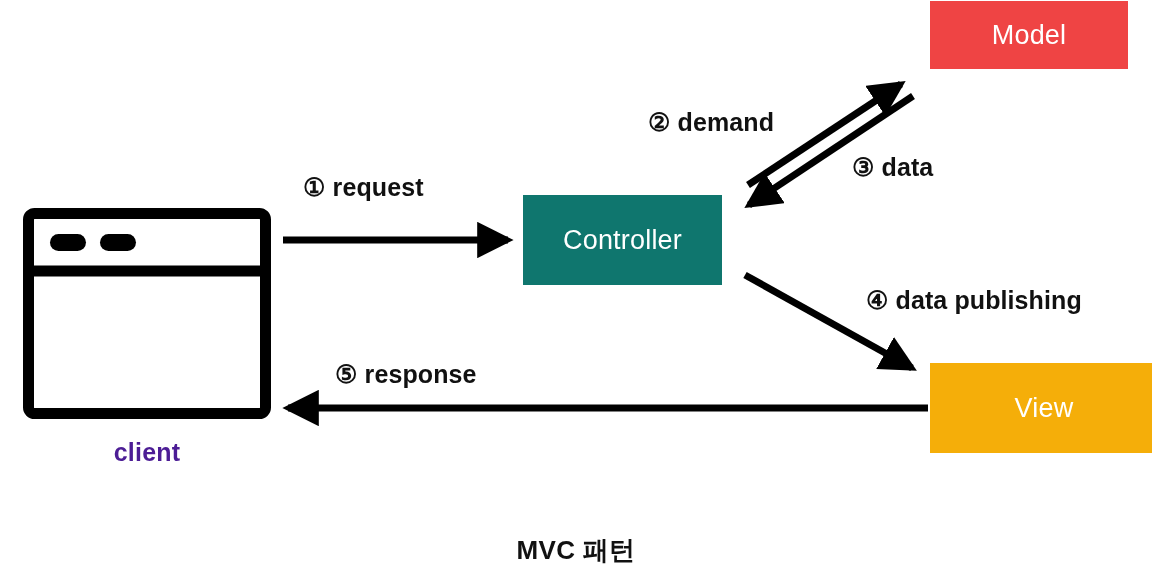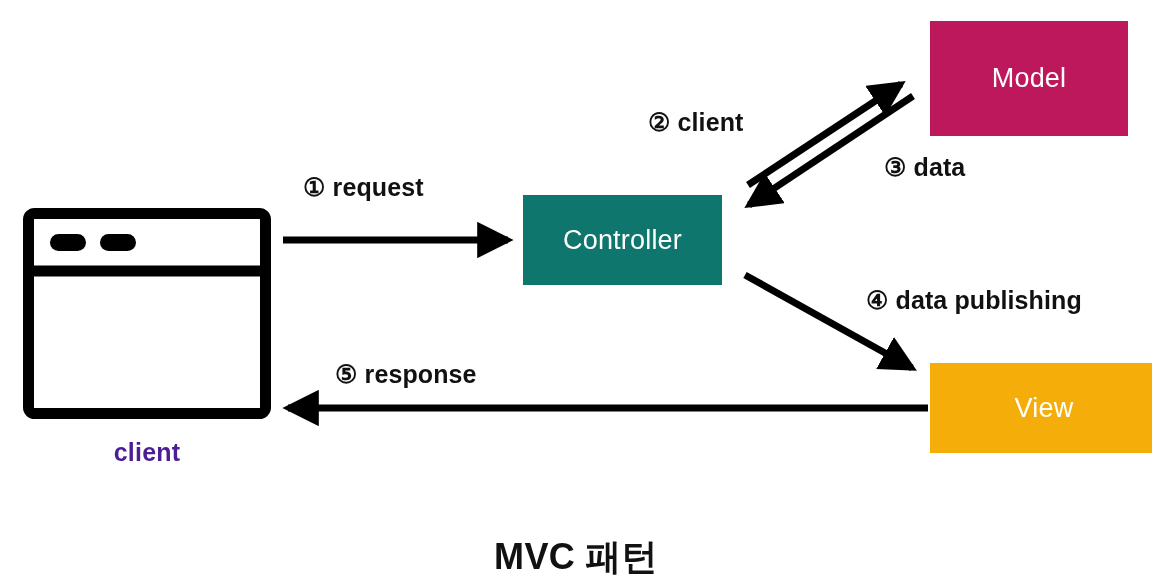--- a/index.html
+++ b/index.html
@@ -30,23 +30,23 @@
     display: flex;
     align-items: center;
     justify-content: center;
     color: #ffffff;
     font-size: 27px;
     font-weight: 400;
     letter-spacing: 0.2px;
     box-sizing: border-box;
   }
   #node-model {
-    left: 930px;  top: 21px;
-    width: 198px; height: 115px;
-    background: #be185d;
+    left: 930px;  top: 1px;
+    width: 198px; height: 68px;
+    background: #ef4444;
   }
   #node-controller {
     left: 523px;  top: 195px;
     width: 199px; height: 90px;
     background: #0f766e;
   }
   #node-view {
     left: 930px;  top: 363px;
     width: 228px; height: 90px;
     background: #f5ae09;
@@ -82,32 +82,32 @@
   .arrow-label {
     position: absolute;
     font-size: 25px;
     font-weight: bold;
     color: #111111;
     white-space: nowrap;
     letter-spacing: 0.1px;
   }
   #label-request        { left: 303px; top: 173px; }
   #label-demand         { left: 648px; top: 108px; }
-  #label-data           { left: 852px; top: 153px; margin-left: 32px; }
+  #label-data           { left: 852px; top: 153px; }
   #label-data-publishing{ left: 866px; top: 286px; }
   #label-response       { left: 307px; top: 360px; margin-left: 28px; }
 
   
   #diagram-caption {
     position: absolute;
     left: 0;
     top: 533px;
     width: 1152px;
     text-align: center;
-    font-size: 36px;
+    font-size: 26px;
     font-weight: bold;
     color: #111111;
     letter-spacing: 0.3px;
   }
 </style>
 </head>
 <body>
 
 <svg id="diagram-canvas" viewBox="0 0 1152 586" xmlns="http://www.w3.org/2000/svg">
 
@@ -148,21 +148,21 @@
 <div class="node-box" id="node-controller">
   <span>Controller</span>
 </div>
 
 <div class="node-box" id="node-view">
   <span>View</span>
 </div>
 
 <div class="arrow-label" id="label-request">① request</div>
 
-<div class="arrow-label" id="label-demand">② client</div>
+<div class="arrow-label" id="label-demand">② demand</div>
 
 <div class="arrow-label" id="label-data">③ data</div>
 
 <div class="arrow-label" id="label-data-publishing">④ data publishing</div>
 
 <div class="arrow-label" id="label-response">⑤ response</div>
 
 <div id="diagram-caption">MVC 패턴</div>
 
 </body></html>

